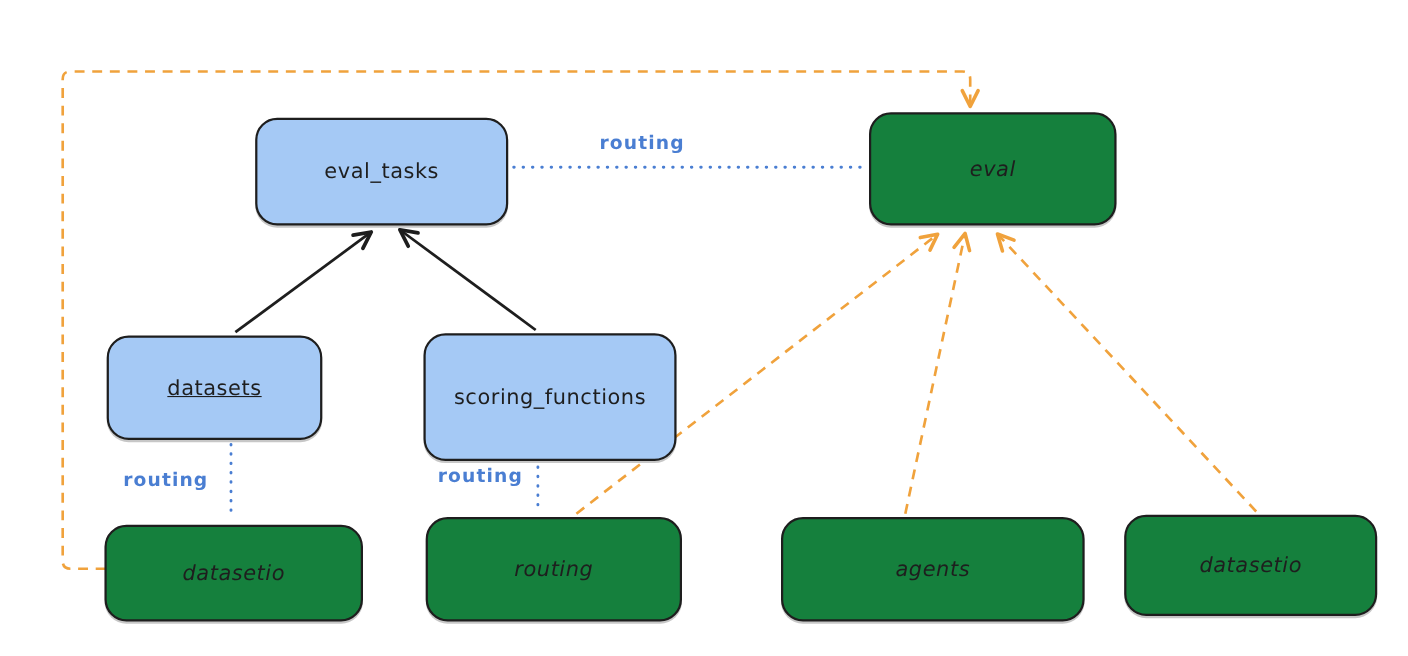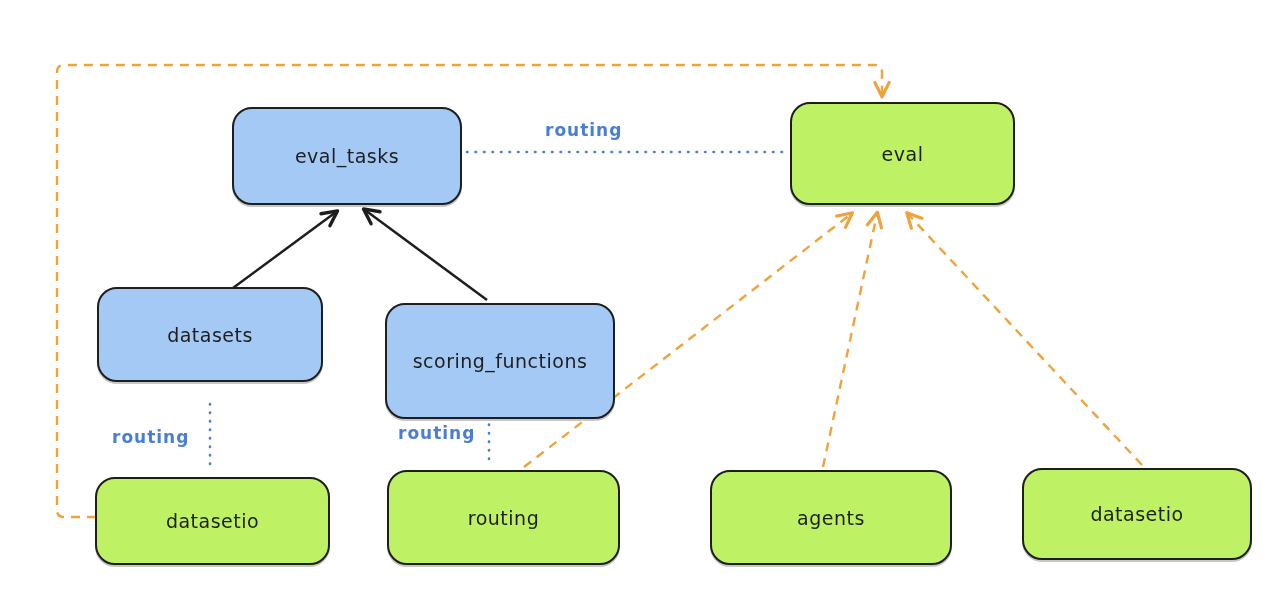--- a/index.html
+++ b/index.html
@@ -28,21 +28,21 @@
     display: flex;
     align-items: center;
     justify-content: center;
     font-size: 19px;
     color: #1e1e1e;
     letter-spacing: 0.5px;
     box-shadow: 0 2px 0 rgba(30,30,30,0.25);
     box-sizing: border-box;
   }
   .node.blue  { background: #a5c9f5; }
-  .node.green { background: #bef264; }
+  .node.green { background: #15803d; font-style: italic; }
   .edge-label {
     position: absolute;
     color: #4a7ed2;
     font-size: 17px;
     font-weight: bold;
     letter-spacing: 1px;
     text-align: left;
   }
 </style>
 </head>
@@ -70,29 +70,29 @@
     <line x1="524" y1="467" x2="851" y2="214" stroke="#f0a23c" stroke-width="2.4" stroke-dasharray="9 7" marker-end="url(#arrow-orange)"></line>
     <line x1="823" y1="467" x2="877" y2="214" stroke="#f0a23c" stroke-width="2.4" stroke-dasharray="9 7" marker-end="url(#arrow-orange)"></line>
     <line x1="1142" y1="465" x2="908" y2="214" stroke="#f0a23c" stroke-width="2.4" stroke-dasharray="9 7" marker-end="url(#arrow-orange)"></line>
     <path d="M96 517 L64 517 Q57 517 57 510 L57 72 Q57 65 64 65 L875 65 Q882 65 882 72 L882 95" fill="none" stroke="#f0a23c" stroke-width="2.4" stroke-dasharray="9 7" marker-end="url(#arrow-orange)"></path>
   </svg>
 
   <div class="node blue" style="left:232px; top:107px;  width:230px; height:98px;">eval_tasks</div>
 
   <div class="node green" style="left:790px; top:102px;  width:225px; height:103px;">eval</div>
 
-  <div class="node blue" style="left:97px;  top:287px;  width:226px; height:95px;">datasets</div>
+  <div class="node blue" style="left:97px;  top:305px;  width:196px; height:95px;text-decoration:underline;">datasets</div>
 
   <div class="node blue" style="left:385px; top:303px;  width:230px; height:116px;">scoring_functions</div>
 
   <div class="node green" style="left:95px;  top:477px;  width:235px; height:88px;">datasetio</div>
 
   <div class="node green" style="left:387px; top:470px;  width:233px; height:95px;">routing</div>
 
-  <div class="node green" style="left:710px; top:470px;  width:242px; height:95px;">agents</div>
+  <div class="node green" style="left:710px; top:470px;  width:276px; height:95px;">agents</div>
 
   <div class="node green" style="left:1022px; top:468px; width:230px; height:92px;">datasetio</div>
 
   <div class="edge-label" style="left:545px; top:120px; width:120px;">routing</div>
 
   <div class="edge-label" style="left:112px; top:427px; width:90px;">routing</div>
 
   <div class="edge-label" style="left:398px; top:423px; width:90px;">routing</div>
 
 </div>

